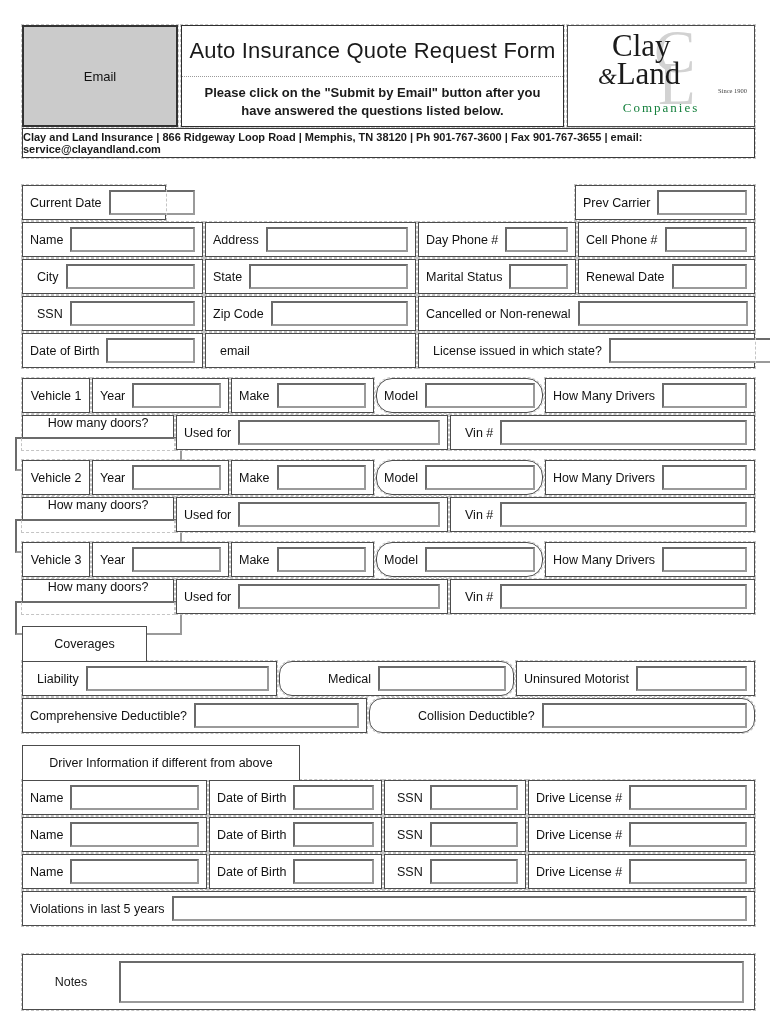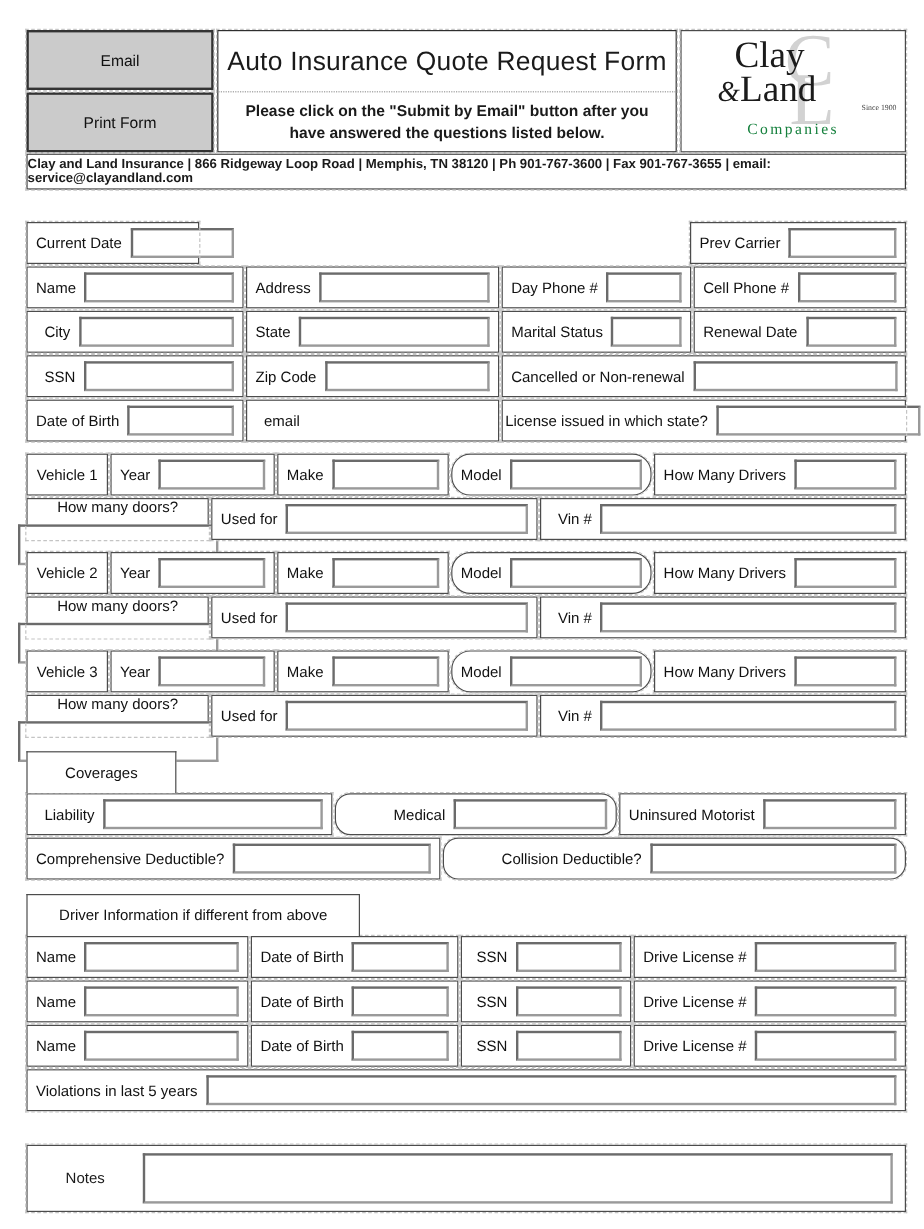--- a/index.html
+++ b/index.html
@@ -91,21 +91,20 @@
     font-family: inherit; font-size: 12px; padding: 3px 4px; }
 </style>
 </head>
 <body>
 
 <div class="page">
 
   <div class="header">
     <div class="hdr-left">
       <button class="btn">Email</button>
-      <button class="btn">Print Form</button>
     </div>
     <div class="hdr-mid">
       <div class="hdr-title">Auto Insurance Quote Request Form</div>
       <div class="hdr-instr">Please click on the "Submit by Email" button after you have answered the questions listed below.</div>
     </div>
     <div class="hdr-right">
       <span class="wm wm-c">C</span>
       <span class="wm wm-l">L</span>
       <div class="logo-clay">Clay</div>
       <div class="logo-land"><span class="logo-amp">&amp;</span><span>Land</span></div>
@@ -181,21 +180,21 @@
         </div>
       </div>
       <div class="row">
         <div class="cell c1">
           <span class="lbl">Date of Birth</span>
           <input class="inp" style="">
         </div>
         <div class="cell c2" style="padding-left:14px">
           <span class="lbl">email</span>
         </div>
-        <div class="cell cf" style="padding-left:2px">
+        <div class="cell cf" style="padding-left:14px">
           <span class="lbl">License issued in which state?</span>
           <input class="inp inp-fixed" style="">
         </div>
       </div>
     </section>
 
     <section class="vehicle">
       <div class="row" style="margin-top:0">
         <div class="cell v-lbl">
           <span class="lbl">Vehicle 1</span>

